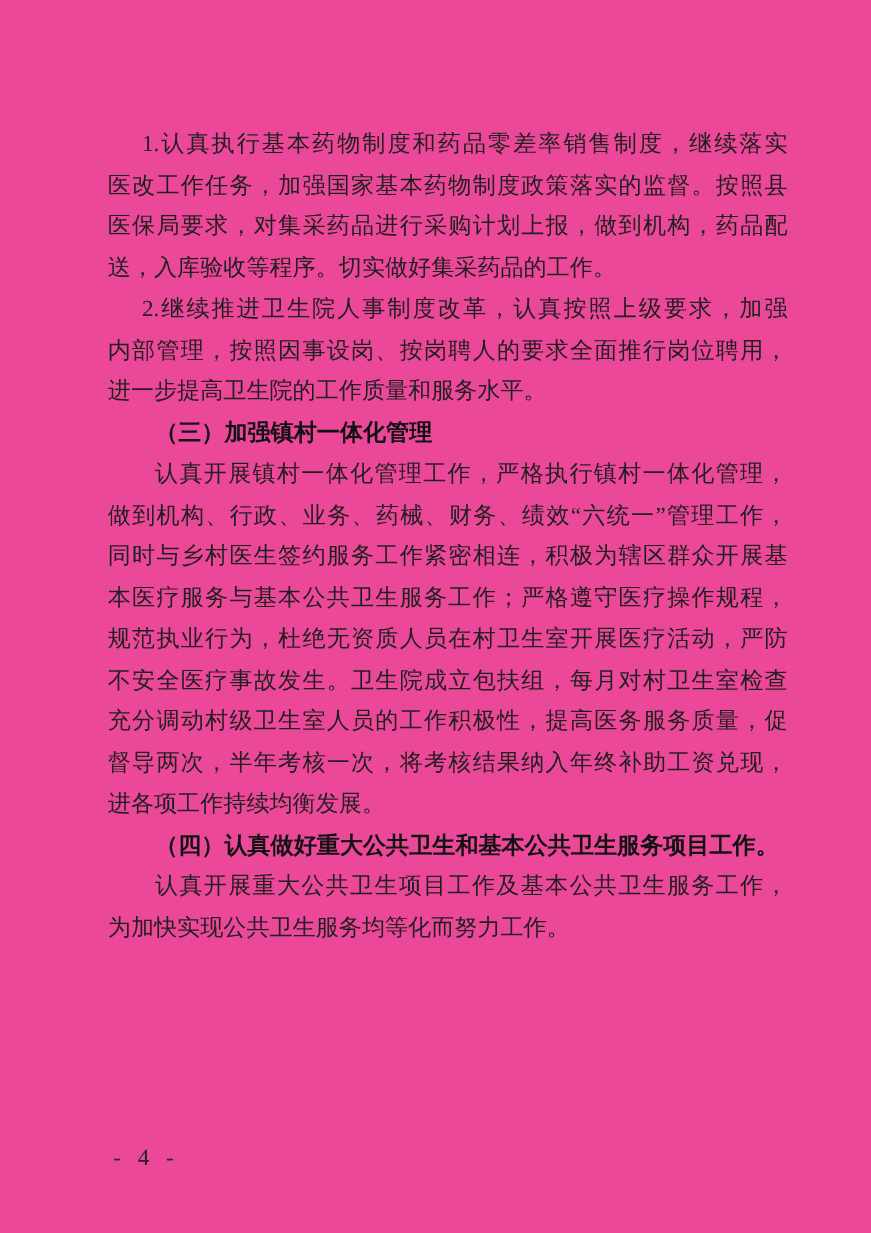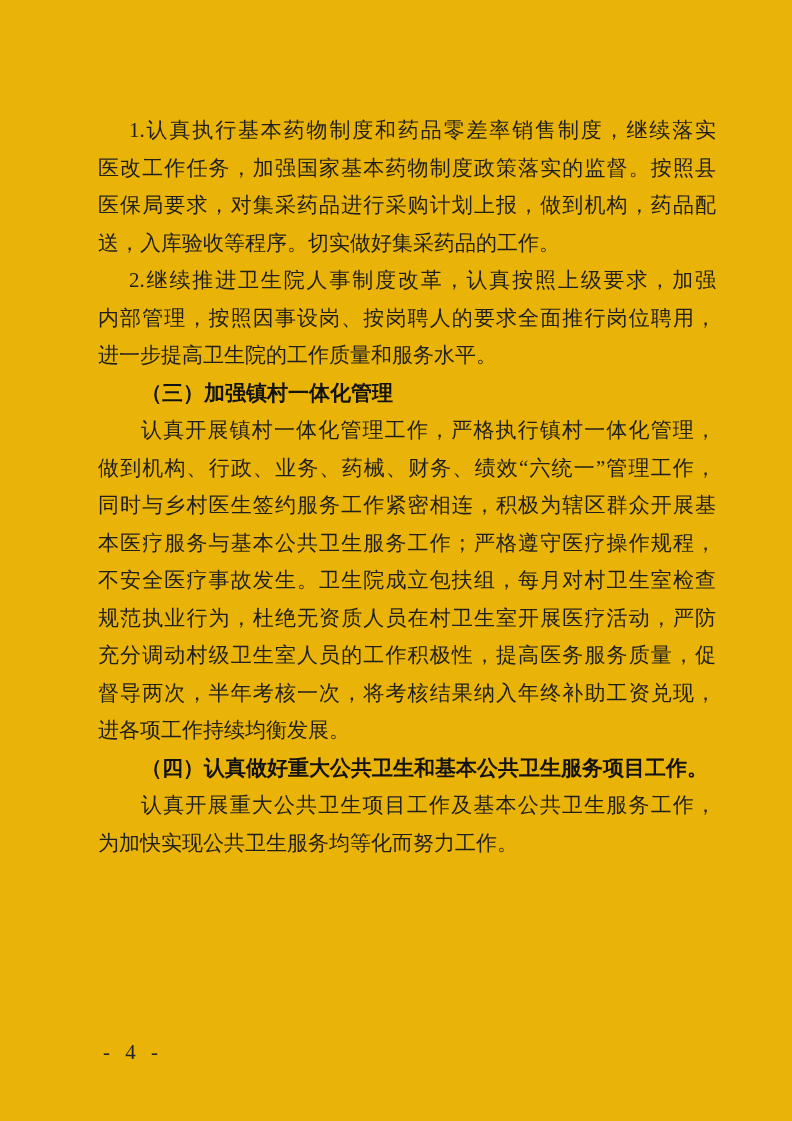--- a/index.html
+++ b/index.html
@@ -10,21 +10,21 @@
   body {
     width: 792px;
     height: 1121px;
     position: relative;
     overflow: hidden;
     font-family: "Liberation Serif", "DejaVu Serif", serif;
   }
   .doc-page {
     position: absolute;
     inset: 0;
-    background: #eab308;
+    background: #ec4899;
   }
   .doc-text {
     position: absolute;
     left: 98px;
     top: 112px;
     width: 618px;
     color: #1f1f1f;
   }
   .line {
     font-size: 21px;
@@ -79,22 +79,22 @@
 
     <div class="heading">
       <div class="line end ind">（三）加强镇村一体化管理</div>
     </div>
 
     <div>
       <div class="line ind">认真开展镇村一体化管理工作，严格执行镇村一体化管理，</div>
       <div class="line">做到机构、行政、业务、药械、财务、绩效“六统一”管理工作，</div>
       <div class="line">同时与乡村医生签约服务工作紧密相连，积极为辖区群众开展基</div>
       <div class="line">本医疗服务与基本公共卫生服务工作；严格遵守医疗操作规程，</div>
+      <div class="line">规范执业行为，杜绝无资质人员在村卫生室开展医疗活动，严防</div>
       <div class="line">不安全医疗事故发生。卫生院成立包扶组，每月对村卫生室检查</div>
-      <div class="line">规范执业行为，杜绝无资质人员在村卫生室开展医疗活动，严防</div>
       <div class="line">充分调动村级卫生室人员的工作积极性，提高医务服务质量，促</div>
       <div class="line">督导两次，半年考核一次，将考核结果纳入年终补助工资兑现，</div>
       <div class="line end">进各项工作持续均衡发展。</div>
     </div>
 
     <div class="heading">
       <div class="line end ind">（四）认真做好重大公共卫生和基本公共卫生服务项目工作。</div>
     </div>
 
     <div>

